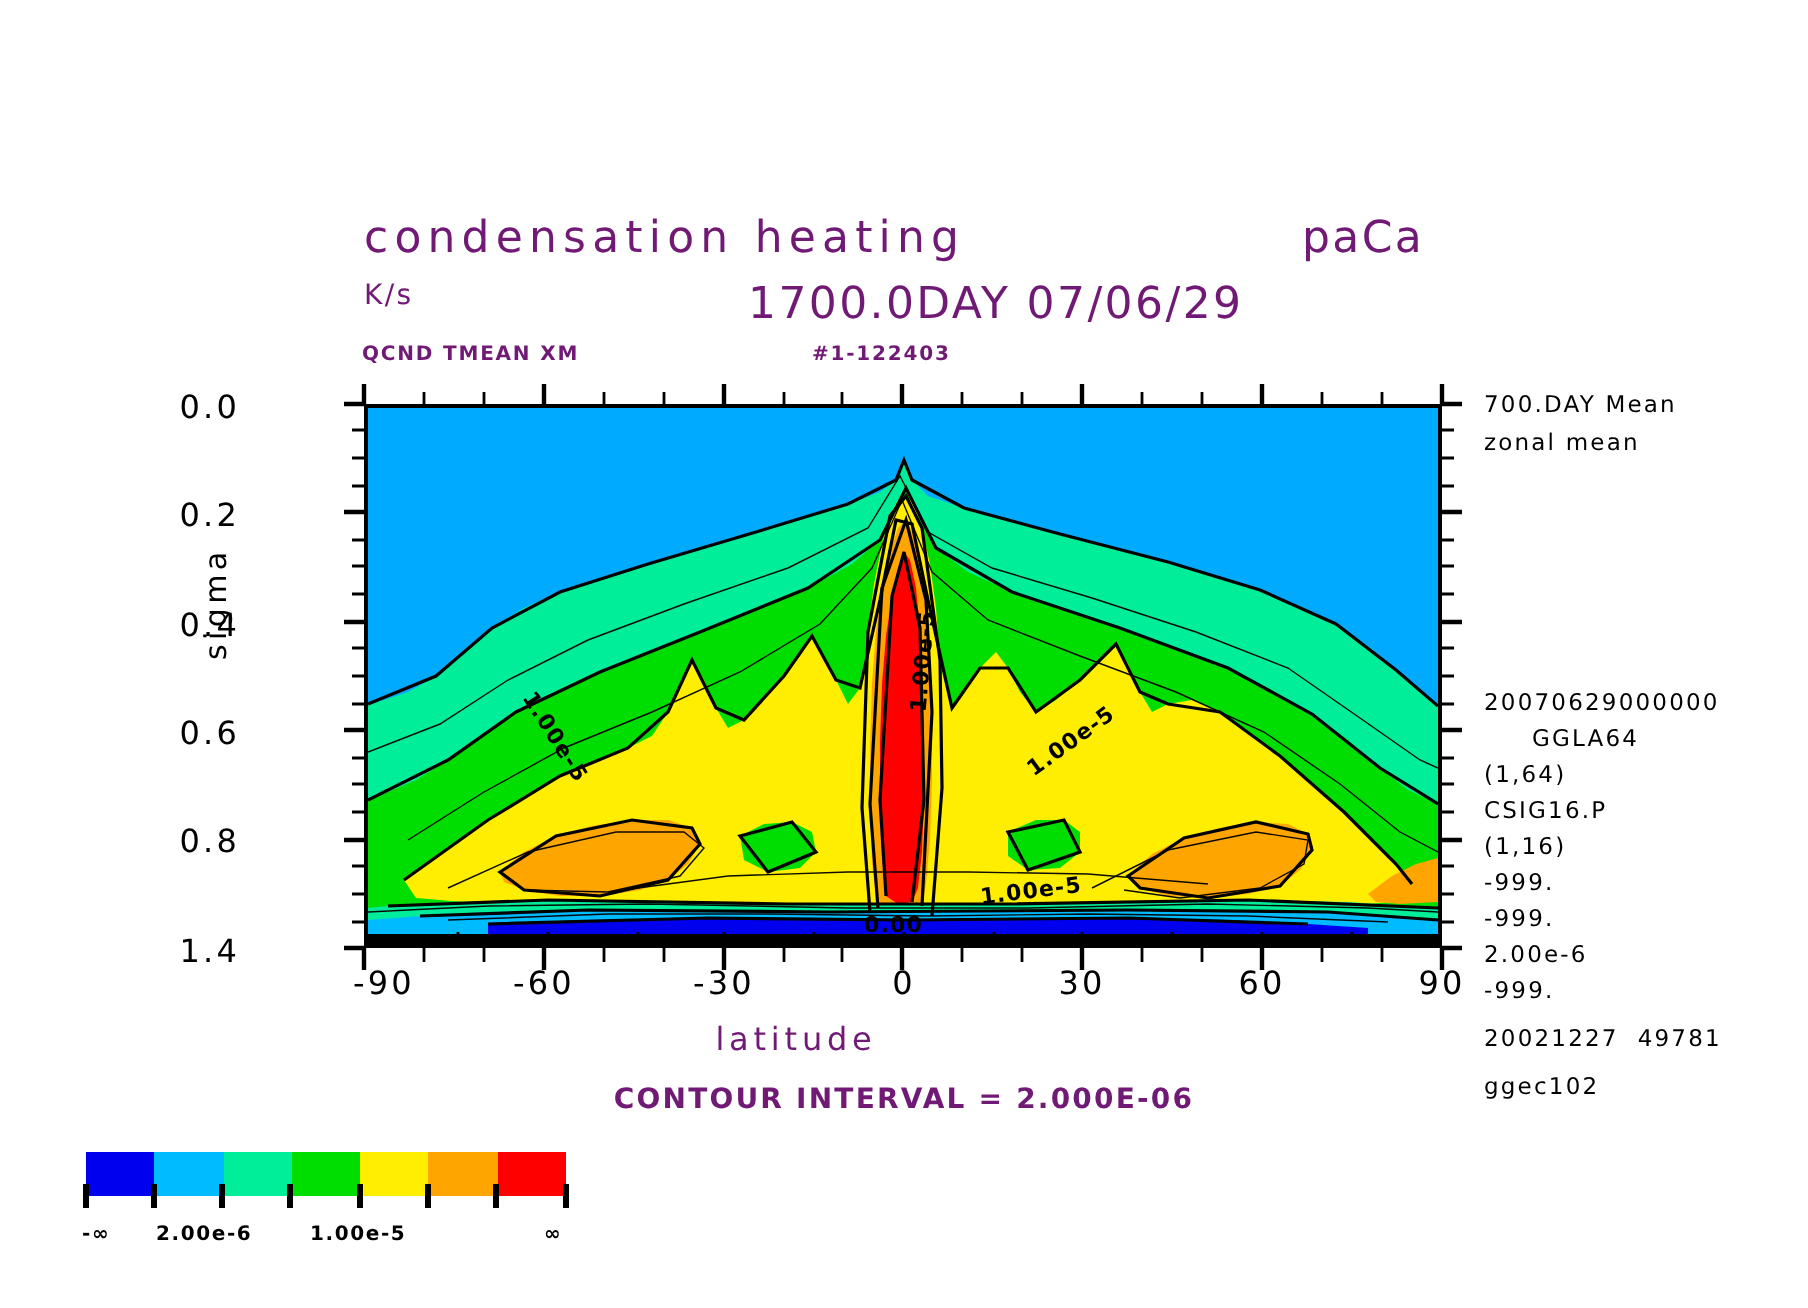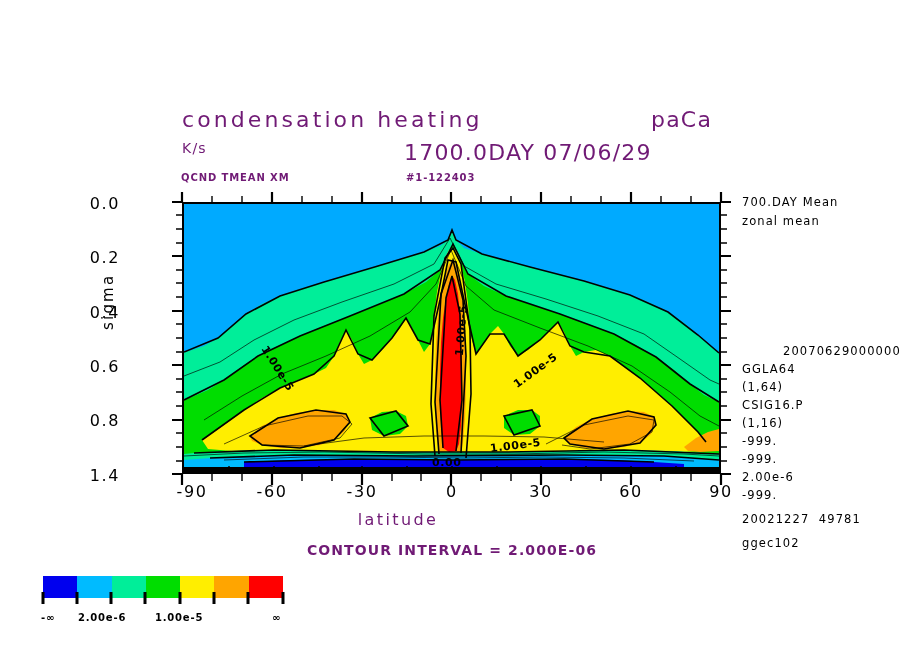--- a/index.html
+++ b/index.html
@@ -8,21 +8,21 @@
 
   .plot-root{position:absolute;left:0;top:0;width:904px;height:654px;}
 
   
   .vtext{position:absolute;white-space:pre;color:#701a75;
          font-family:"DejaVu Sans",sans-serif;}
 
   .title-main{left:182px;top:107px;font-size:22px;letter-spacing:3.1px;}
   .title-right{left:651px;top:107px;font-size:22px;letter-spacing:1.2px;}
   .title-units{left:182px;top:140px;font-size:14px;letter-spacing:1.2px;}
-  .title-date{left:404px;top:140px;font-size:22px;letter-spacing:1.2px;text-align:right;}
+  .title-date{left:374px;top:140px;font-size:22px;letter-spacing:1.2px;text-align:right;}
 
   .subhdr{font-size:10px;font-weight:bold;letter-spacing:0.9px;}
   .subhdr-l{left:181px;top:172px;}
   .subhdr-r{left:406px;top:172px;}
 
   .ylabel{position:absolute;left:99px;top:330px;font-size:15px;
           letter-spacing:2.2px;transform:rotate(-90deg);
           transform-origin:left top;white-space:pre;}
 
   .ytick{position:absolute;font-size:16px;letter-spacing:1.6px;
@@ -245,22 +245,22 @@
 
       <path d="M212,196 L212,202 M242,196 L242,202 M302,196 L302,202
                M332,196 L332,202 M392,196 L392,202 M421,196 L421,202
                M481,196 L481,202 M511,196 L511,202 M571,196 L571,202
                M601,196 L601,202 M661,196 L661,202 M691,196 L691,202"></path>
     </g>
   </svg>
 
   <div class="side" style="top:195px;">700.DAY Mean</div>
   <div class="side" style="top:214px;">zonal mean</div>
-  <div class="side" style="top:344px;margin-left:41px;">20070629000000</div>
-  <div class="side" style="top:362px;">GGLA64</div>
+  <div class="side" style="top:344px;">20070629000000</div>
+  <div class="side" style="top:362px;margin-left:24px;">GGLA64</div>
   <div class="side" style="top:380px;">(1,64)</div>
   <div class="side" style="top:398px;">CSIG16.P</div>
   <div class="side" style="top:416px;">(1,16)</div>
   <div class="side" style="top:434px;">-999.</div>
   <div class="side" style="top:452px;">-999.</div>
   <div class="side" style="top:470px;">2.00e-6</div>
   <div class="side" style="top:488px;">-999.</div>
   <div class="side" style="top:512px;">20021227  49781</div>
   <div class="side" style="top:536px;">ggec102</div>
 

